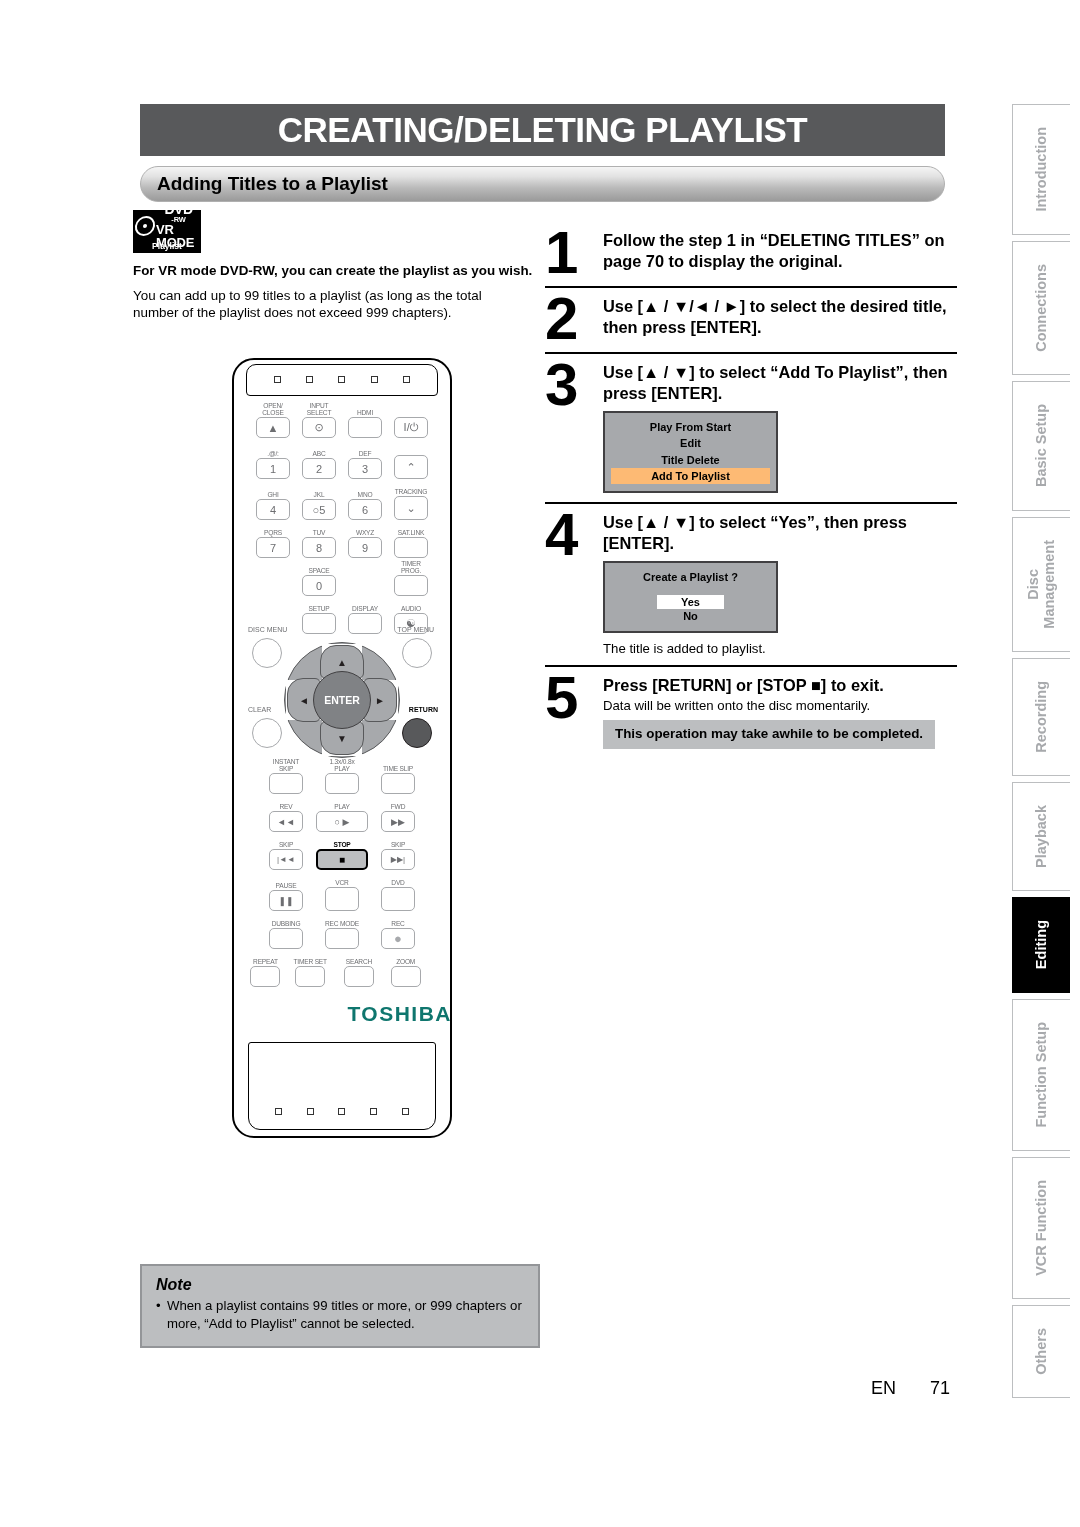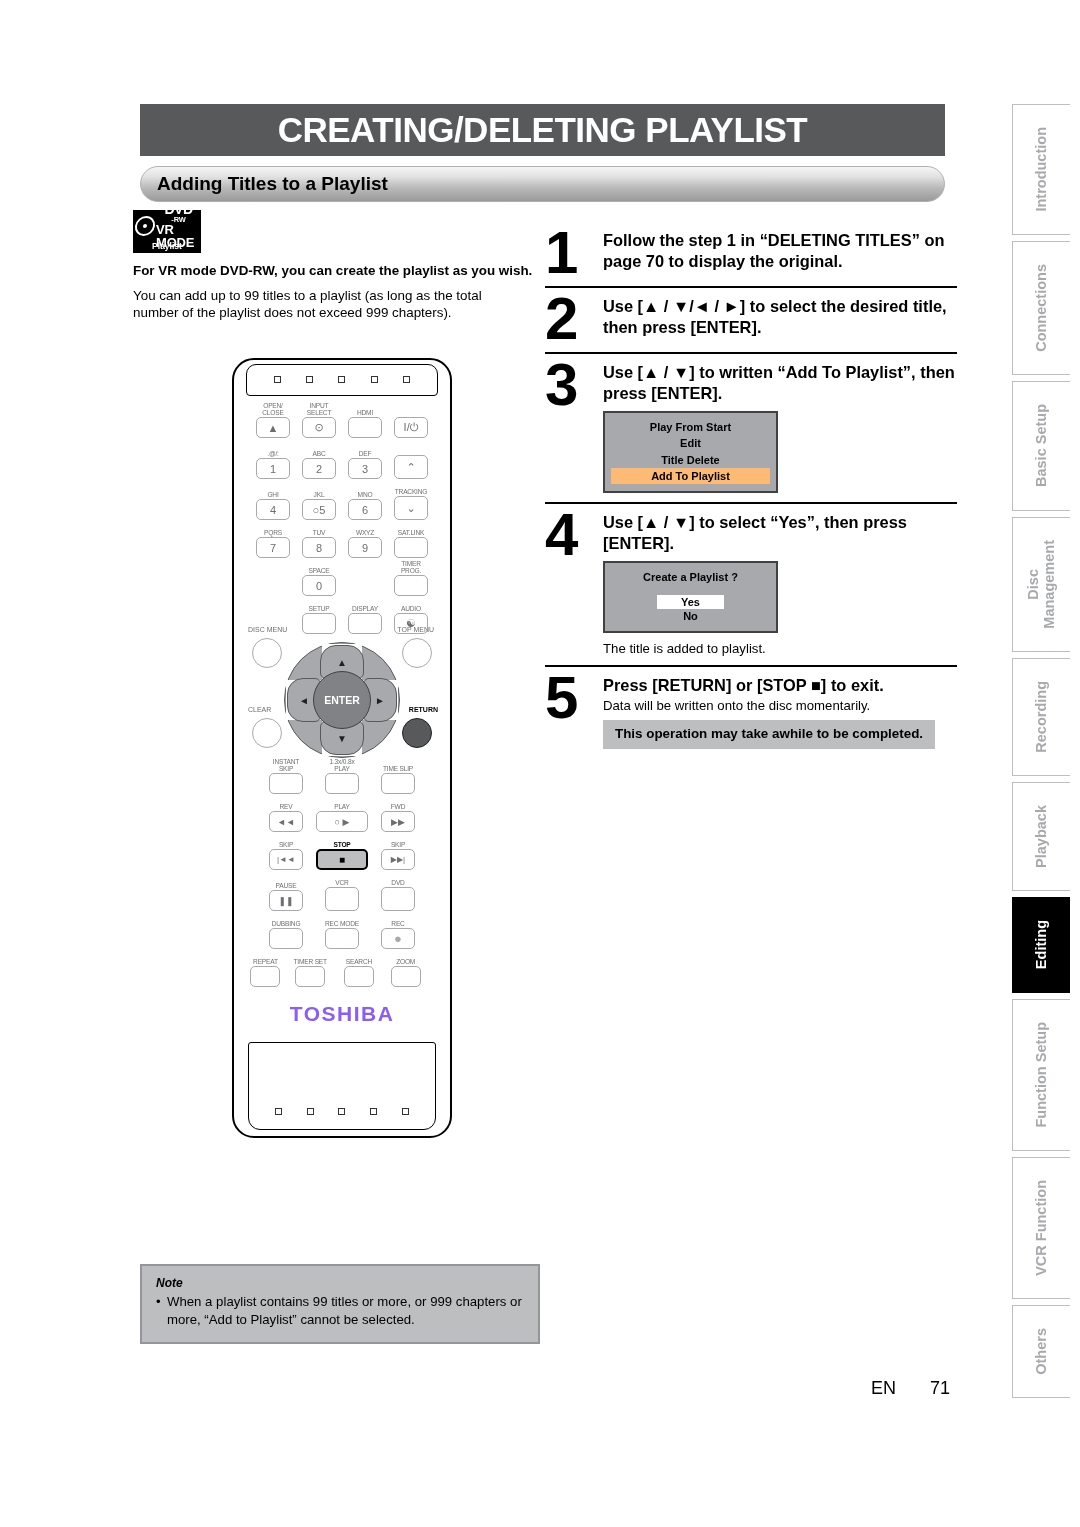--- a/index.html
+++ b/index.html
@@ -242,25 +242,25 @@
     position: absolute;
     font-size: 7px;
     color: #6d6e71;
     white-space: nowrap;
   }
   .sidelabel.dark { color: #000; font-weight: bold; }
 
   .toshiba {
     position: absolute;
     left: 0; right: 0; bottom: 112px;
-    text-align: center;
+    text-align: right;
     font-size: 21px;
     font-weight: bold;
     letter-spacing: 1.5px;
-    color: #8b5cf6;
+    color: #0f766e;
   }
 
   
   .steps {
     position: absolute;
     left: 545px; top: 228px; width: 412px;
   }
   .hr { height: 2px; background: #000; margin: 9px 0 6px 0; }
   .step {
     display: flex;
@@ -341,21 +341,21 @@
 
   
   .note-box {
     position: absolute;
     left: 140px; top: 1264px; width: 400px;
     background: #bcbec0;
     border: 2px solid #939598;
     padding: 10px 14px 14px 14px;
   }
   .note-box .note-title {
-    font-size: 12px;
+    font-size: 16px;
     font-weight: bold;
     font-style: italic;
     color: #000;
     margin-bottom: 3px;
   }
   .note-box .note-item {
     font-size: 13.2px;
     color: #000;
     line-height: 1.33;
     padding-left: 11px;
@@ -772,21 +772,21 @@
       <div class="step-body">
         <div class="step-title">Use [▲ / ▼/◄ / ►] to select the desired title, then press [ENTER].</div>
       </div>
     </div>
 
     <div class="hr"></div>
 
     <div class="step">
       <div class="step-num">3</div>
       <div class="step-body">
-        <div class="step-title">Use [▲ / ▼] to written “Add To Playlist”, then press [ENTER].</div>
+        <div class="step-title">Use [▲ / ▼] to select “Add To Playlist”, then press [ENTER].</div>
         <div class="osd">
           <div class="row">Play From Start</div>
           <div class="row">Edit</div>
           <div class="row">Title Delete</div>
           <div class="row sel">Add To Playlist</div>
         </div>
       </div>
     </div>
 
     <div class="hr"></div>

